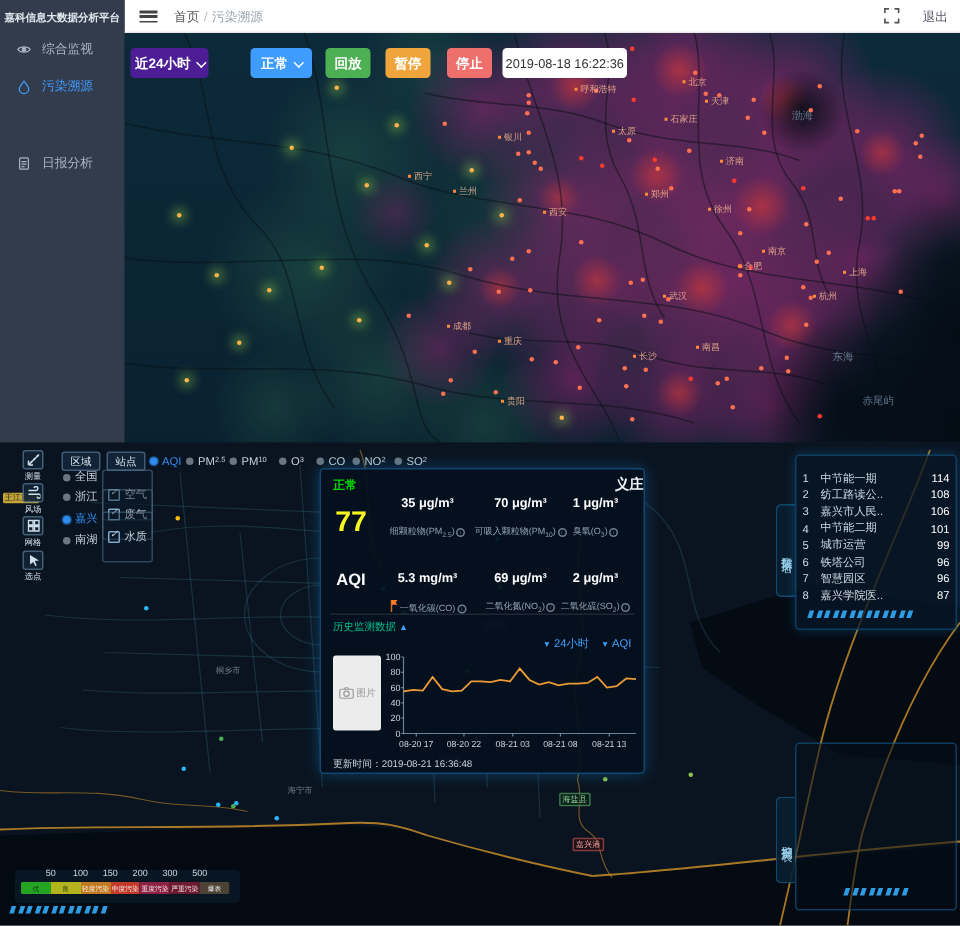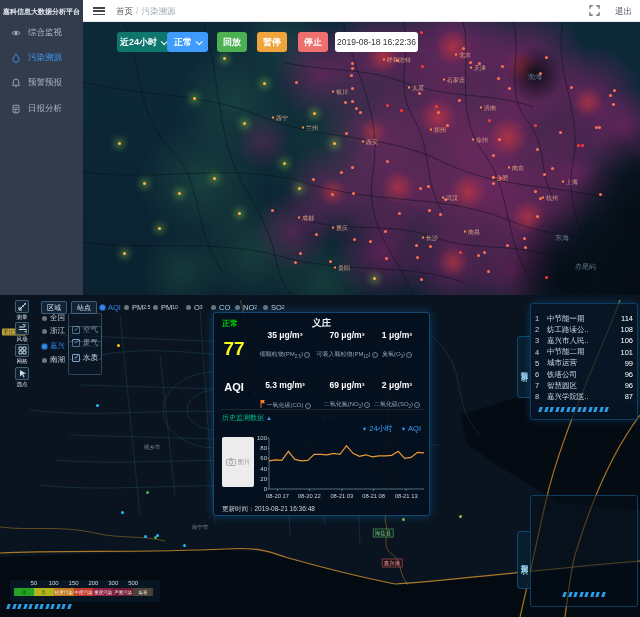--- a/index.html
+++ b/index.html
@@ -73,21 +73,21 @@
       radial-gradient(circle 95px at 557px 200px, rgba(4,10,18,.85), rgba(4,10,18,0) 75%),
       radial-gradient(circle 70px at 557px 150px, rgba(5,14,22,.6), rgba(5,14,22,0) 75%),
       radial-gradient(circle 38px at 452px 52px, rgba(4,12,20,.9), rgba(4,12,20,0) 75%)}
   .dotlayer{position:absolute;left:0;top:0;width:3px;height:3px;border-radius:50%;z-index:4}
   .lbl-layer{position:absolute;left:0;top:0;z-index:5}
   .map-city{position:absolute;font-size:6px;color:rgba(255,190,150,.8);white-space:nowrap;transform:translate(0,-50%)}
   .map-city::before{content:"";display:inline-block;width:2px;height:2px;background:#ff8a3c;margin-right:2px;vertical-align:1px}
   .sea-label{position:absolute;font-size:7px;color:rgba(150,180,205,.6);white-space:nowrap}
   .btn{position:absolute;top:10px;height:20px;border-radius:3px;color:#fff;font-size:9px;font-weight:bold;display:flex;align-items:center;justify-content:center;box-sizing:border-box;cursor:pointer;z-index:10}
   .caret{width:4px;height:4px;border-right:1.3px solid #fff;border-bottom:1.3px solid #fff;transform:rotate(45deg) translateY(-1px);margin-left:4px}
-  .b-time{left:34px;width:52px;background:#0f766e}
+  .b-time{left:4px;width:52px;background:#4c1d95}
   .b-mode{left:84px;width:41px;background:#3e9cff}
   .b-play{left:134px;width:30px;background:#4db052}
   .b-pause{left:174px;width:30px;background:#f0a53c}
   .b-stop{left:215px;width:30px;background:#ee6f6b}
   .dt-box{position:absolute;left:252px;top:10px;width:83px;height:20px;background:#fff;border-radius:3px;color:#333;font-size:8.5px;display:flex;align-items:center;justify-content:center;z-index:10}
   
   .bottom{position:absolute;left:0;top:295px;width:640px;height:322px;background:#081019;overflow:hidden;z-index:2}
   .bmap{position:absolute;left:0;top:0}
   .b-label{position:absolute;font-size:5.5px;color:rgba(190,205,215,.55);white-space:nowrap;transform:translate(-50%,-50%);z-index:3}
   .b-label.green{color:#8fd49a;border:1px solid rgba(90,180,110,.6);background:rgba(10,40,20,.5);padding:0 1px;border-radius:1px}
@@ -102,21 +102,21 @@
   .radio{width:5px;height:5px;border-radius:50%;background:#6b7680;margin-right:3px;flex:none}
   .radio.on{background:#2d8cf0;box-shadow:0 0 0 1px rgba(45,140,240,.45)}
   .pchip.on{color:#2d8cf0}
   .rrow{position:absolute;left:42px;height:12px;display:flex;align-items:center;font-size:7.5px;color:#c6d2dc;cursor:pointer;z-index:6}
   .rrow.on{color:#2d8cf0}
   .crow{position:absolute;left:68px;height:12px;display:flex;align-items:center;font-size:7.5px;color:#c6d2dc;border:1px solid rgba(120,160,190,.35);border-radius:2px;padding:16px 3px;background:rgba(10,25,40,.4);box-sizing:border-box;cursor:pointer;z-index:6}
   .chk{width:6px;height:6px;border:1px solid #7fa8c8;border-radius:1px;margin-right:3px;font-size:6px;line-height:5px;color:#cfe6f5;text-align:center;flex:none}
   
   .popup{position:absolute;left:213px;top:17px;width:217px;height:204px;background:rgba(4,16,30,.93);border:1px solid rgba(30,140,210,.45);border-radius:3px;box-shadow:0 0 10px rgba(20,130,200,.4);z-index:10;box-sizing:border-box}
   .p-status{position:absolute;left:8px;top:5px;font-size:8px;font-weight:bold;color:#00d800}
-  .p-name{position:absolute;left:0;right:0;top:4px;text-align:center;font-size:9.5px;font-weight:bold;color:#f2f6fa}
+  .p-name{position:absolute;left:0;right:0;top:4px;text-align:right;font-size:9.5px;font-weight:bold;color:#f2f6fa}
   .p-aqi-num{position:absolute;left:0;top:25px;width:40px;text-align:center;font-size:19px;font-weight:bold;color:#f7f71e}
   .p-aqi-lbl{position:absolute;left:0;top:68px;width:40px;text-align:center;font-size:11px;font-weight:bold;color:#fff}
   .m-val{position:absolute;font-size:8.5px;font-weight:bold;color:#fff;text-align:center;width:62px}
   .m-lbl{position:absolute;font-size:6px;color:#93a2b0;text-align:center;width:66px;white-space:nowrap}
   .m-lbl sub{font-size:4.5px}
   .info-dot{display:inline-block;width:4px;height:4px;border:1px solid #6e7e8c;border-radius:50%;font-size:3.5px;line-height:4px;color:#6e7e8c;text-align:center;margin-left:1px;vertical-align:0.5px}
   .p-divider{position:absolute;left:6px;right:6px;top:96px;border-top:1px solid rgba(255,255,255,.1)}
   .hist-link{position:absolute;left:8px;top:100px;font-size:7px;color:#00bf8f;cursor:pointer}
   .hist-link .tri{color:#3d9fff;font-size:6px}
   .p-drops{position:absolute;right:8px;top:111px;font-size:7.5px;color:#3d9fff;display:flex;gap:8px}
@@ -160,27 +160,20 @@
           <path d="M1,6 C3,3.2 9,3.2 11,6 C9,8.8 3,8.8 1,6 Z"></path>
           <circle cx="6" cy="6" r="1.4" fill="currentColor"></circle>
         </svg>
       <span>综合监视</span>
     </div>
     <div class="sb-item active" style="top:48px">
       <svg viewBox="0 0 12 12" fill="none" stroke="currentColor" stroke-width="1">
           <path d="M6,1.2 C7.8,3.8 9.8,5.8 9.8,7.8 a3.8,3.4 0 1,1 -7.6,0 C2.2,5.8 4.2,3.8 6,1.2 Z"></path>
         </svg>
       <span>污染溯源</span>
-    </div>
-    <div class="sb-item" style="top:73px">
-      <svg viewBox="0 0 12 12" fill="none" stroke="currentColor" stroke-width="1">
-          <path d="M6,1.3 a3.2,3.2 0 0 1 3.2,3.2 V7 l1,1.8 h-8.4 L2.8,7 V4.5 A3.2,3.2 0 0 1 6,1.3 Z"></path>
-          <path d="M5,10.4 h2"></path>
-        </svg>
-      <span>预警预报</span>
     </div>
     <div class="sb-item" style="top:99px">
       <svg viewBox="0 0 12 12" fill="none" stroke="currentColor" stroke-width="1">
           <rect x="2.5" y="1.5" width="7" height="9" rx="1"></rect>
           <path d="M4,4.5 h4 M4,6.5 h4 M4,8.5 h2.5"></path>
         </svg>
       <span>日报分析</span>
     </div>
   </div>
 

